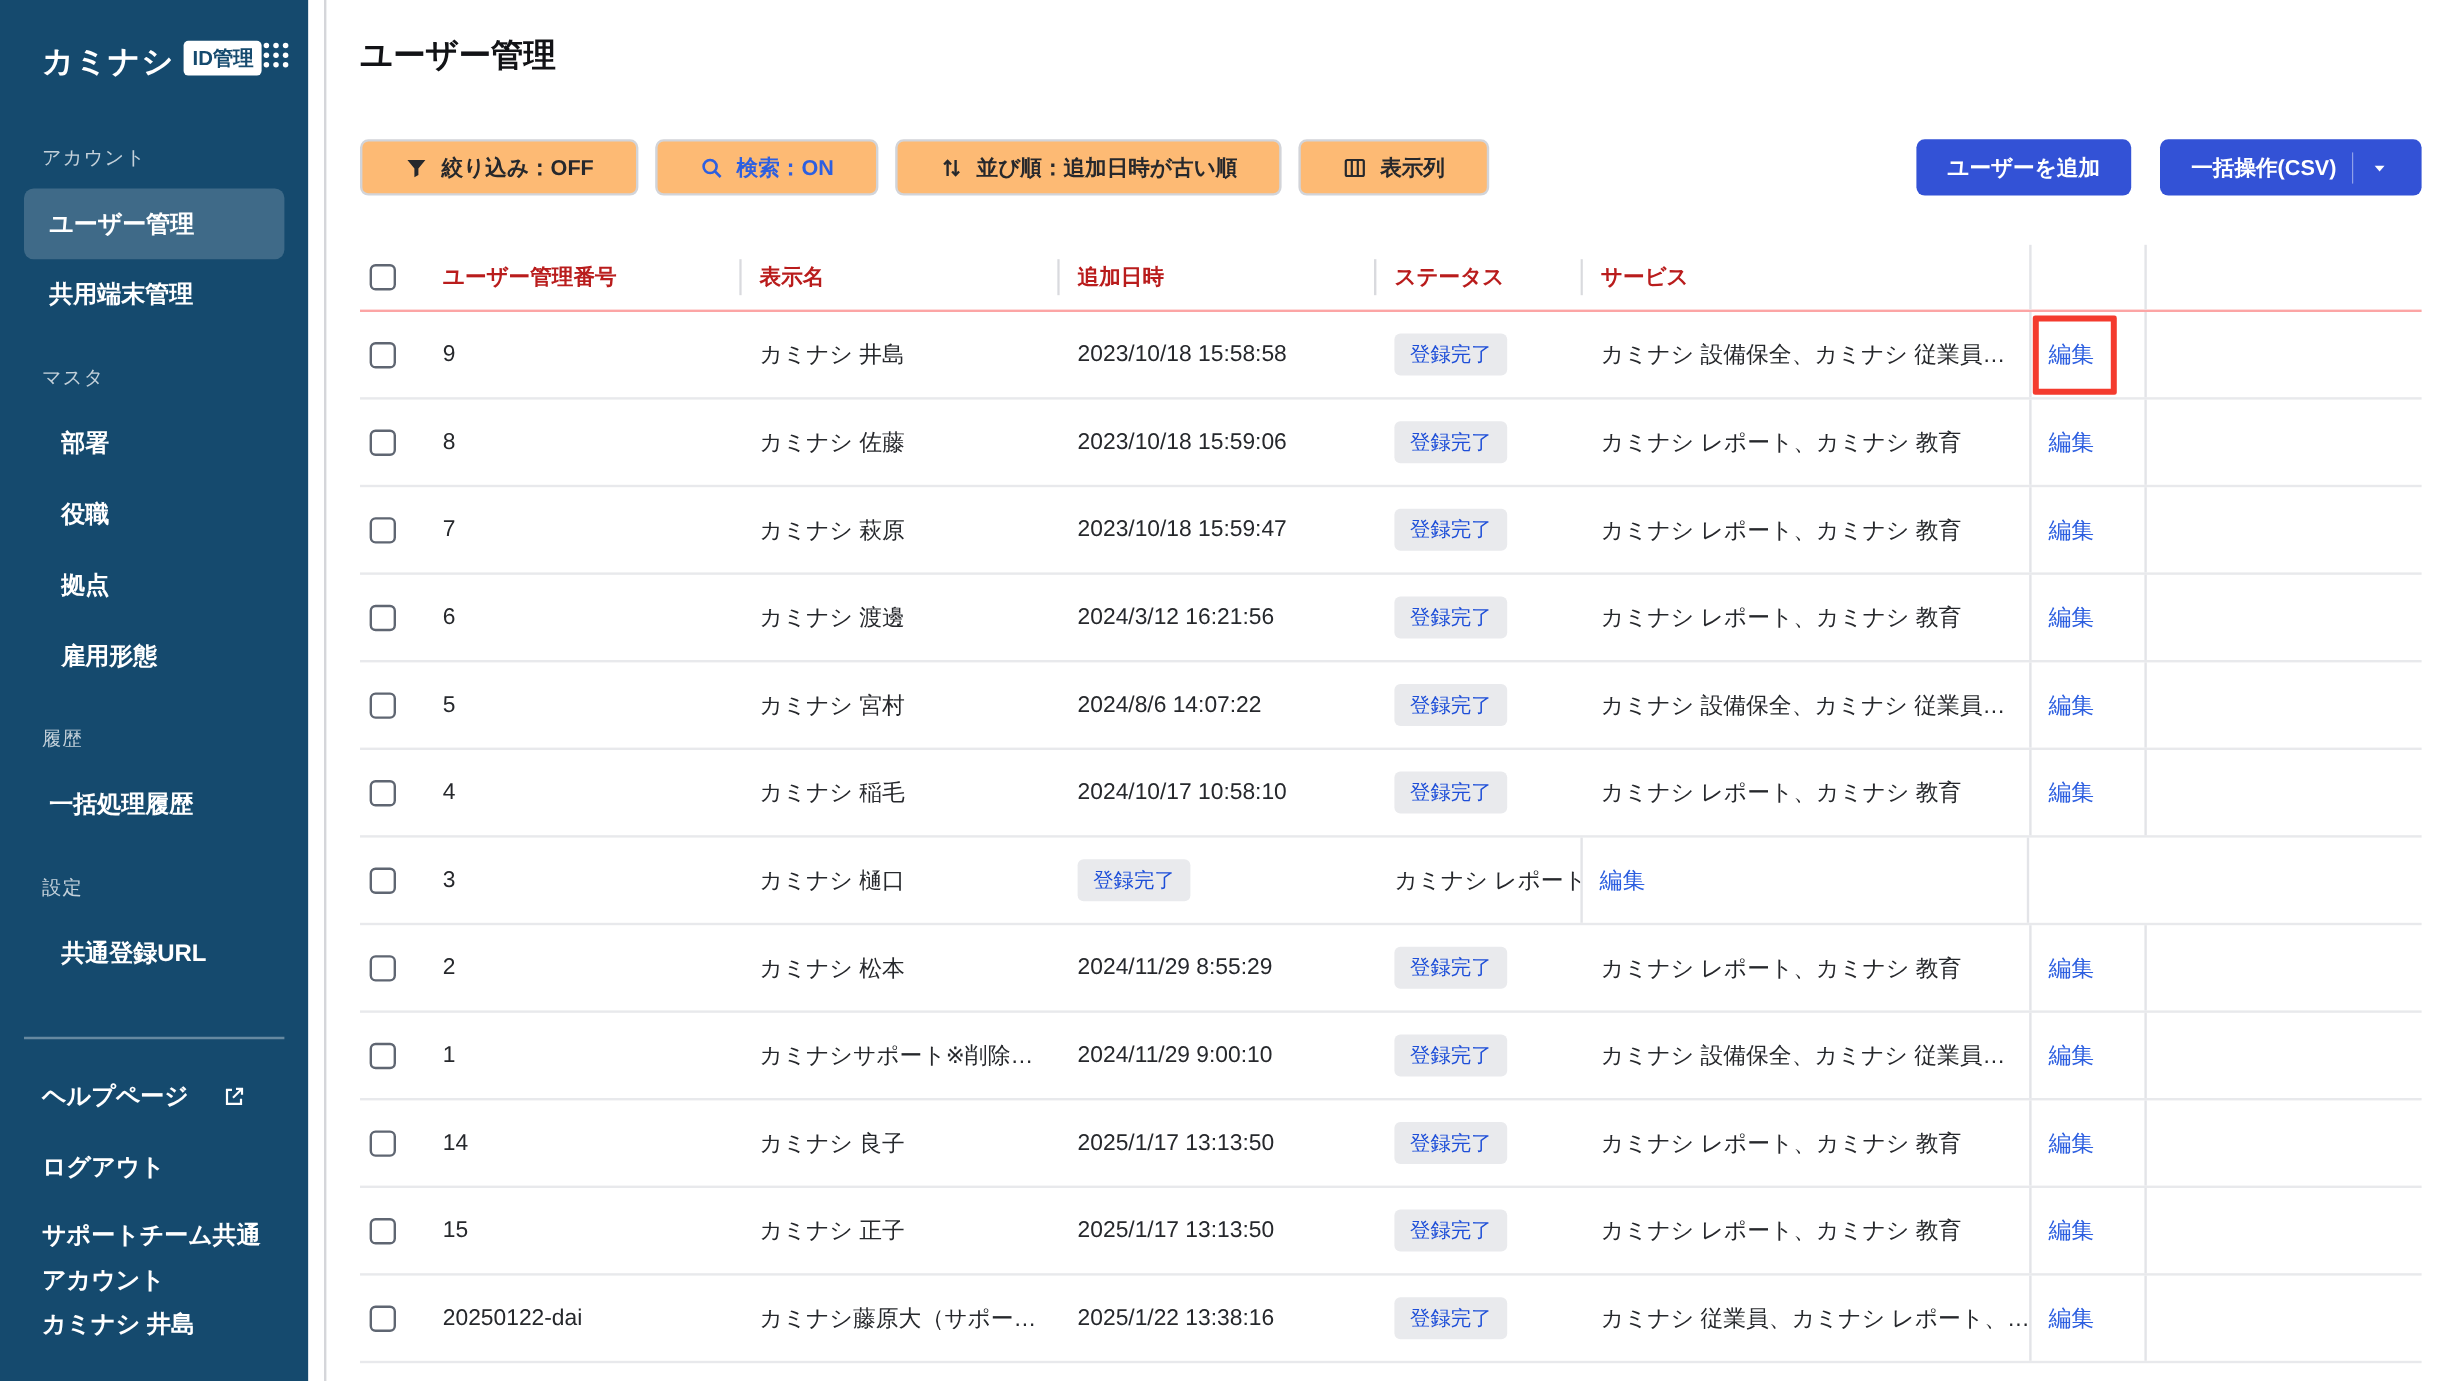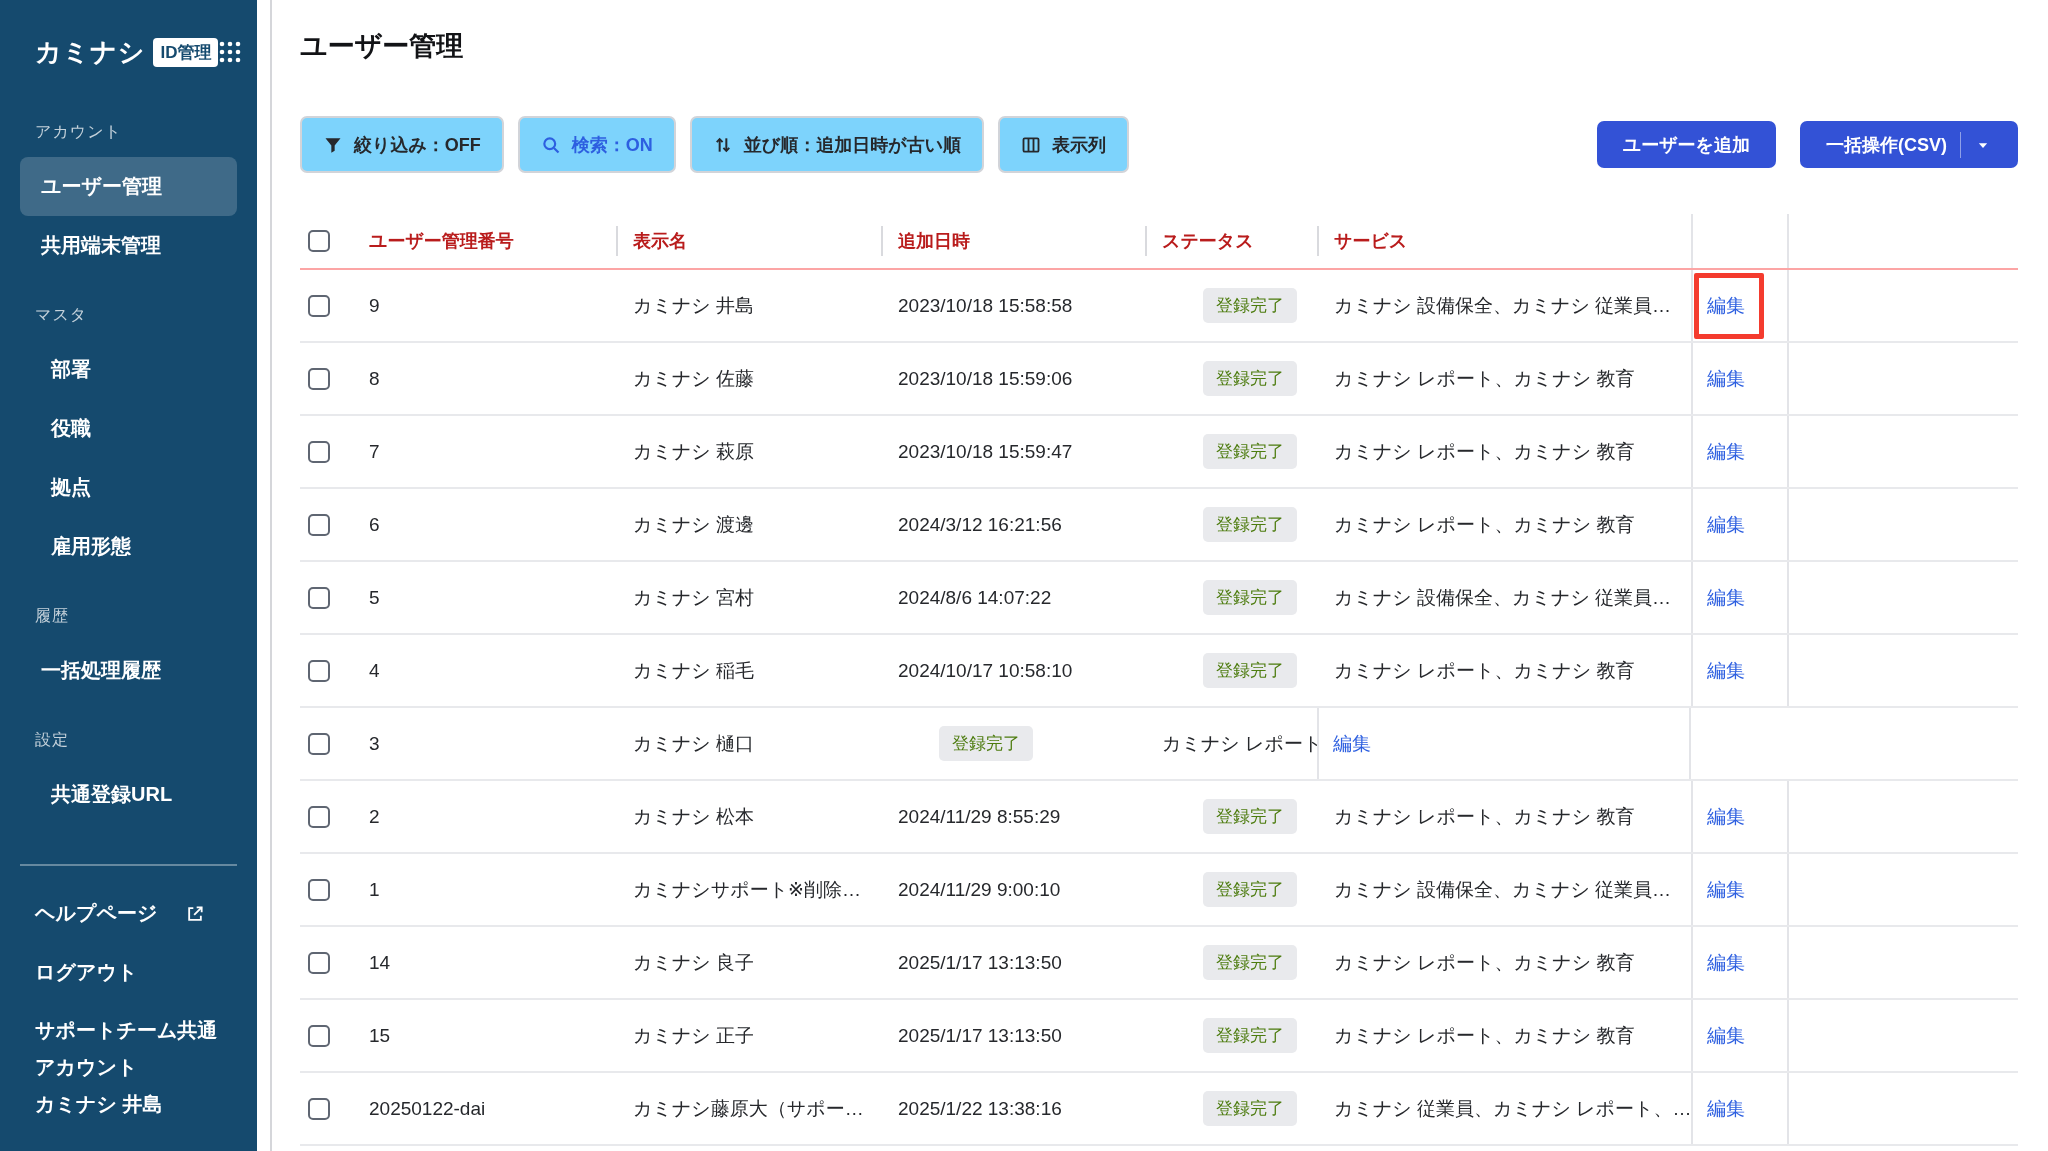--- a/index.html
+++ b/index.html
@@ -2,21 +2,21 @@
 <html><head>
 <meta charset="utf-8">
 <style>
   * { box-sizing: border-box; margin: 0; padding: 0; }
   html,body { width:2048px; height:1151px; overflow:hidden; }
   body { font-family:"Liberation Sans","DejaVu Sans",sans-serif; background:#fff; color:#26282c; }
   .app { display:flex; width:2048px; height:1151px; }
 
   
   .sidebar { width:257px; flex-shrink:0; background:#154a6e; color:#fff; display:flex; flex-direction:column; padding-top:34px; overflow:hidden; }
-  .logo-row { display:flex; align-items:center; padding:0 24px 0 35px; height:36px; }
+  .logo-row { display:flex; align-items:flex-start; padding:0 24px 0 35px; height:36px; }
   .brand { font-size:26px; font-weight:700; letter-spacing:1px; white-space:nowrap; }
   .brand-badge { background:#ffffff; color:#154a6e; font-size:17px; font-weight:700; padding:3px 7px; border-radius:4px; margin-left:8px; white-space:nowrap; }
   .apps-icon { margin-left:auto; display:flex; align-items:center; cursor:pointer; }
   .section-label { margin:30px 35px 14px; font-size:16px; color:rgba(255,255,255,0.75); letter-spacing:1px; }
   .section-label.first { margin-top:52px; }
   .nav-item { display:flex; align-items:center; height:59px; margin:0 20px; padding-left:21px; border-radius:8px; font-size:20px; font-weight:700; cursor:pointer; white-space:nowrap; }
   .nav-item.indent { padding-left:31px; }
   .nav-item.active { background:rgba(255,255,255,0.18); }
   .side-divider { border-top:2px solid rgba(255,255,255,0.35); margin:40px 20px 18px; }
   .foot-item { display:flex; align-items:center; gap:28px; height:59px; margin:0 20px; padding-left:15px; font-size:20px; font-weight:700; cursor:pointer; white-space:nowrap; }
@@ -25,37 +25,37 @@
   
   .main { flex:1; position:relative; background:#ffffff; }
   .scroll-line { position:absolute; left:13px; top:0; width:2px; height:100%; background:#d5d6da; }
   .content { padding:0 30px 0 43px; }
   .page-title { margin-top:28px; font-size:27px; font-weight:700; color:#121316; }
 
   
   .toolbar { margin-top:52px; display:flex; align-items:center; }
   .left-group { display:flex; gap:14px; }
   .right-group { margin-left:auto; display:flex; gap:24px; }
-  .tbtn { height:57px; padding:0 21px; border:2px solid #d2d4d9; border-radius:7px; background:#7dd3fc; font-size:18px; font-weight:700; color:#26282c; display:inline-flex; align-items:center; gap:11px; cursor:pointer; white-space:nowrap; }
+  .tbtn { height:47px; padding:0 35px; border:2px solid #d2d4d9; border-radius:7px; background:#fdba74; font-size:18px; font-weight:700; color:#26282c; display:inline-flex; align-items:center; gap:11px; cursor:pointer; white-space:nowrap; }
   .tbtn.search-btn { color:#2d5fe0; }
   .btn-primary { height:47px; padding:0 26px; border:none; border-radius:7px; background:#3352d6; color:#fff; font-size:18px; font-weight:700; display:inline-flex; align-items:center; gap:13px; cursor:pointer; white-space:nowrap; }
   .btn-divider { width:1px; height:26px; background:rgba(255,255,255,0.45); }
 
   
   .table { margin-top:41px; width:100%; }
   .thead, .trow { display:grid; grid-template-columns:52px 264px 265px 264px 172px 374px 98px 1fr; align-items:center; }
   .thead { height:56px; border-bottom:2px solid #fca5a5; font-size:18px; font-weight:700; color:#b91c1c; }
   .trow { height:73px; border-bottom:2px solid #e8e9ec; font-size:19px; color:#26282c; }
   .th, .td { padding-left:17px; white-space:nowrap; overflow:hidden; height:100%; display:flex; align-items:center; }
   .col-check { padding-left:8px; }
   .th.sep { position:relative; }
   .th.sep::before { content:""; position:absolute; left:0; top:50%; transform:translateY(-50%); width:2px; height:30px; background:#d9dade; }
   .col-edit { border-left:2px solid #e3e4e8; border-right:2px solid #e3e4e8; position:relative; padding-left:14px;font-family:Liberation Mono, monospace; }
   .checkbox { width:22px; height:22px; border:2.5px solid #5f6672; border-radius:5px; background:#fff; display:inline-block; cursor:pointer; }
-  .pill { display:inline-block; padding:6px 13px; background:#e9eaed; border-radius:5px; font-size:17px; color:#4d7c0f;margin-left:41px; }
+  .pill { display:inline-block; padding:6px 13px; background:#e9eaed; border-radius:5px; font-size:17px; color:#1d4ed8; }
   .edit-link { color:#2d5fe0; text-decoration:none; cursor:pointer; }
   .red-box { display:none; position:absolute; left:1px; top:50%; transform:translateY(-50%); width:70px; height:66px; border:5px solid #f43b2e; border-radius:2px; pointer-events:none; }
   .col-edit.hl .red-box { display:block; }
   svg { flex-shrink:0; display:block; }
 </style>
 </head>
 <body>
 
 <div class="app">
 

